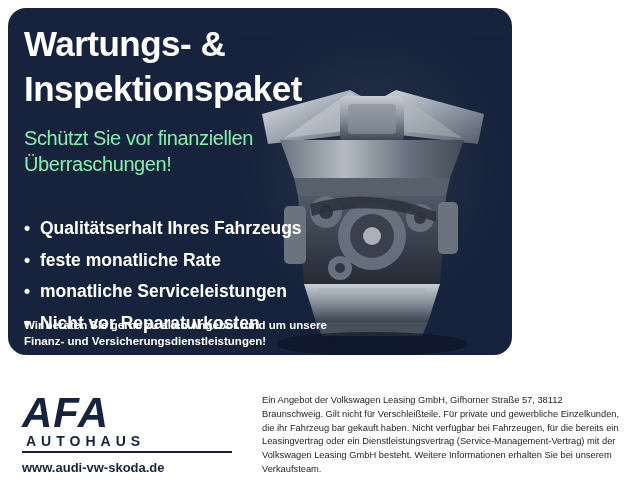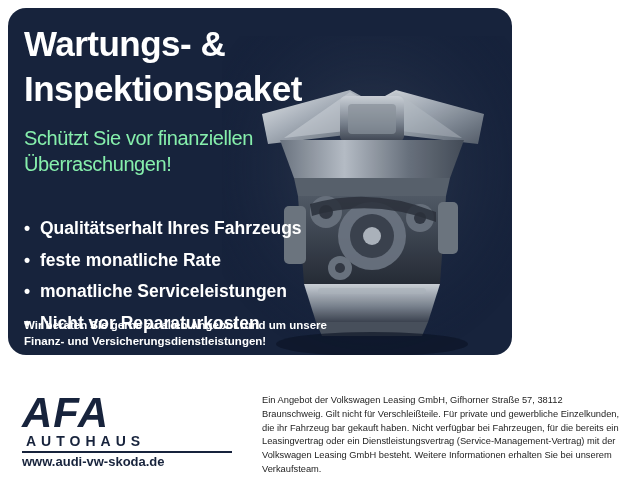--- a/index.html
+++ b/index.html
@@ -139,21 +139,21 @@
     font-weight: bold;
     color: #17233c;
     letter-spacing: 5px;
     margin: 1px 0 0 4px;
     line-height: 1;
   }
   .logo-url {
     font-size: 13px;
     font-weight: bold;
     color: #17233c;
-    margin-top: 7px;
+    margin-top: 13px;
     line-height: 1;
   }
   .legal {
     position: absolute;
     left: 262px;
     top: 39px;
     width: 364px;
     color: #1d1d1d;
     font-size: 9.3px;
     line-height: 1.48;

